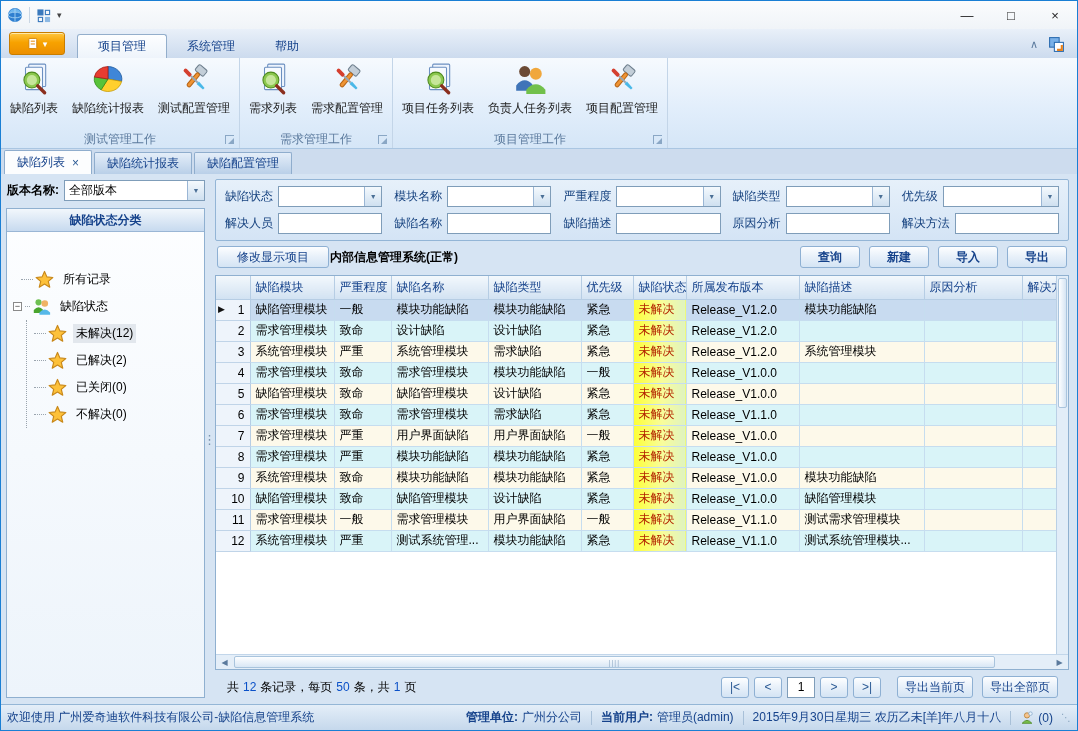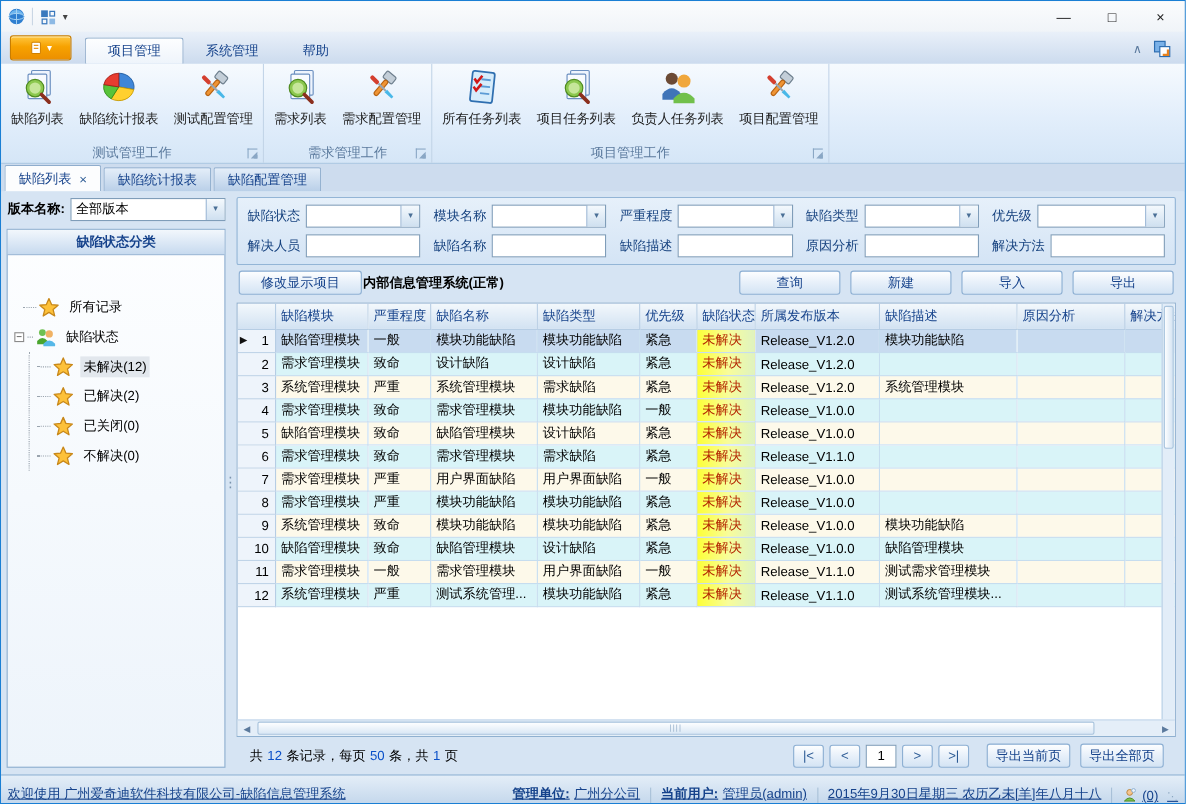--- a/index.html
+++ b/index.html
@@ -66,21 +66,21 @@
   .content{flex:1;display:flex;flex-direction:column;min-width:0;padding:5px 8px 0 1px;}
   .filter-box{flex:none;border:1px solid #93b5d6;border-radius:2px;background:linear-gradient(#e6f0fa,#d4e4f5);padding:6px 9px;display:flex;flex-direction:column;gap:6px;}
   .frow{display:flex;align-items:center;}
   .fitem{display:flex;align-items:center;flex:1;margin-right:12px;min-width:0;}
   .fitem:last-child{margin-right:0;}
   .flabel{color:#16427f;margin-right:5px;white-space:nowrap;flex:none;}
   .ftext{flex:1;height:21px;border:1px solid #7f9db9;background:#fff;min-width:0;font:inherit;padding:0 3px;}
   .tbar{flex:none;height:32px;display:flex;align-items:center;gap:1px;padding-left:2px;}
   .btn{height:22px;background:linear-gradient(#fdfeff,#e9f1fa 45%,#d4e4f4);border:1px solid #8eb0d3;border-radius:3px;color:#15428b;display:flex;align-items:center;justify-content:center;font:inherit;}
   .btn-modify{width:112px;}
-  .btn-action{width:92px;}
+  .btn-action{width:60px;font-weight:bold;}
   .proj-title{font-weight:bold;color:#000;}
   .tbar-spacer{flex:1;}
   .tbar-actions{display:flex;gap:9px;padding-right:2px;}
   
   .grid-wrap{flex:1;min-height:0;border:1px solid #8fb0d0;background:#fff;display:flex;flex-direction:column;margin-top:2px;}
   .grid-scroll{flex:1;overflow:hidden;position:relative;}
   table.grid{border-collapse:collapse;table-layout:fixed;width:900px;}
   .grid th{height:23px;background:linear-gradient(#f3f8fc,#d2e2f2);border:1px solid #b6cde4;border-top:none;color:#15428b;font-weight:normal;text-align:left;padding:0 5px;overflow:hidden;white-space:nowrap;}
   .grid th:first-child{border-left:none;}
   .grid td{height:21px;border-right:1px solid #c6ddef;border-bottom:1px solid #c6ddef;padding:0 5px;overflow:hidden;white-space:nowrap;}
@@ -99,21 +99,21 @@
   
   .gfooter{flex:none;height:34px;display:flex;align-items:center;padding:0 2px;}
   .rec-summary{display:flex;align-items:center;gap:4px;margin-left:10px;}
   .rec-num{color:#0a50c8;}
   .gf-spacer{flex:1;}
   .pager{display:flex;align-items:center;gap:5px;margin-right:16px;}
   .pg-btn{width:28px;height:21px;color:#2b5a94;}
   .page-input{width:28px;height:21px;border:1px solid #7f9db9;text-align:center;font:inherit;padding:0;}
   .exp-btn{width:76px;height:22px;margin-right:9px;}
   
-  .statusbar{height:26px;flex:none;background:linear-gradient(#e4eef8,#c5d8ec);border-top:1px solid #94b6d6;display:flex;align-items:flex-end;padding:0 6px;color:#15428b;text-decoration:underline;}
+  .statusbar{height:26px;flex:none;background:linear-gradient(#e4eef8,#c5d8ec);border-top:1px solid #94b6d6;display:flex;align-items:center;padding:0 6px;color:#15428b;}
   .sb-spacer{flex:1;}
   .sb-sep{width:1px;height:14px;background:#a8c0d8;margin:0 9px;flex:none;}
   .sb-strong{font-weight:bold;margin-right:4px;}
   .sb-item{display:flex;align-items:center;white-space:nowrap;}
   .sb-grip{color:#8aa5c0;font-size:10px;margin-left:8px;}
   .msg-count{margin-left:4px;}
 </style>
 </head>
 <body>
 
@@ -246,33 +246,20 @@
         </div>
       </div>
       <div class="rgroup-caption">
         <span>需求管理工作</span>
         <span class="dlg"></span>
       </div>
     </div>
 
     <div class="rgroup">
       <div class="rgroup-buttons">
-        <div class="rbtn">
-          <svg viewBox="0 0 32 32">
-              <g transform="rotate(6 16 16)">
-                <rect x="7" y="3" width="19" height="26" rx="2" fill="#d6ecfb" stroke="#2f6fb0" stroke-width="1.5"></rect>
-                <line x1="15" y1="9.5" x2="23" y2="9.5" stroke="#5b9bd5" stroke-width="1.6"></line>
-                <line x1="15" y1="15.5" x2="23" y2="15.5" stroke="#5b9bd5" stroke-width="1.6"></line>
-                <line x1="15" y1="21.5" x2="23" y2="21.5" stroke="#5b9bd5" stroke-width="1.6"></line>
-                <path d="M9,9.5 l2.5,3 l4,-6" stroke="#d01818" stroke-width="2.2" fill="none"></path>
-                <path d="M9,16.5 l2.5,3 l4,-6" stroke="#d01818" stroke-width="2.2" fill="none"></path>
-              </g>
-            </svg>
-          <span class="rbtn-label">所有任务列表</span>
-        </div>
         <div class="rbtn">
           <svg viewBox="0 0 32 32">
               <rect x="11" y="2" width="16" height="21" rx="1" fill="#eef4fd" stroke="#6b8fc0"></rect>
               <rect x="8" y="5" width="16" height="21" rx="1" fill="#f7fafe" stroke="#6b8fc0"></rect>
               <circle cx="14" cy="17" r="7.5" fill="#8cc84f" stroke="#4e8a1f"></circle>
               <circle cx="14" cy="17" r="4.8" fill="#c6e69a"></circle>
               <line x1="19.5" y1="22.5" x2="26" y2="29" stroke="#8b2f1e" stroke-width="3.2" stroke-linecap="round"></line>
             </svg>
           <span class="rbtn-label">项目任务列表</span>
         </div>

